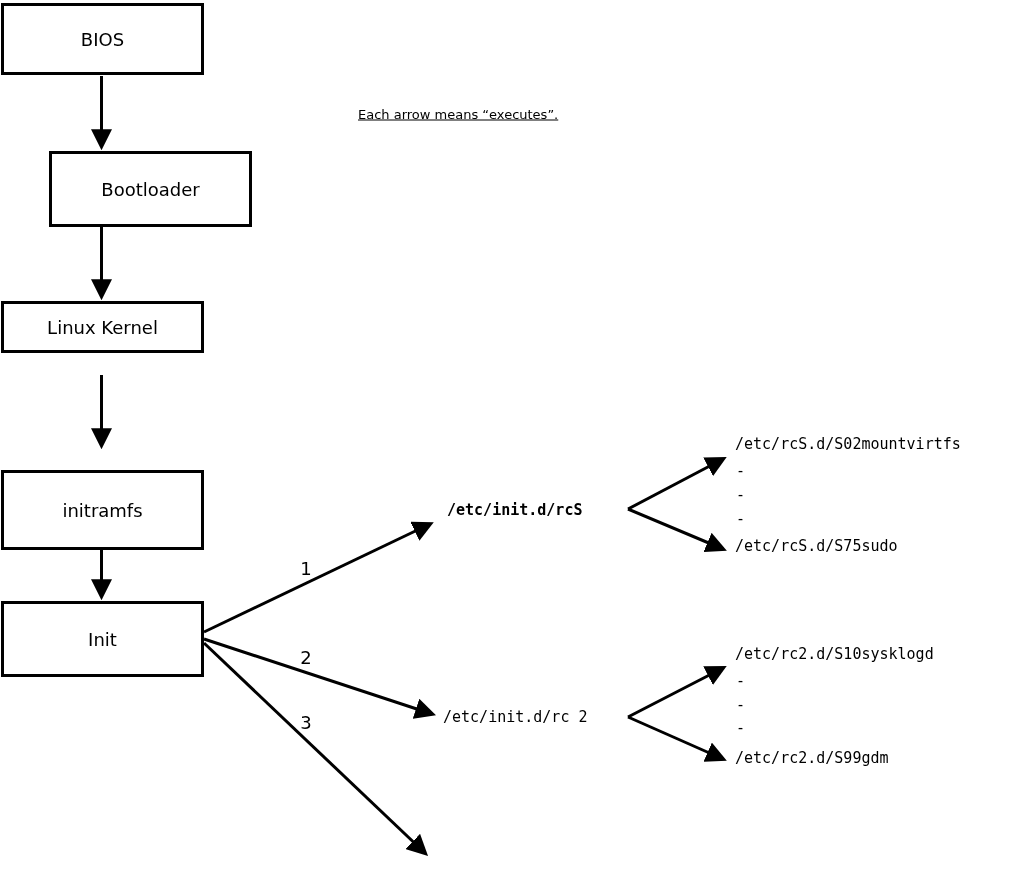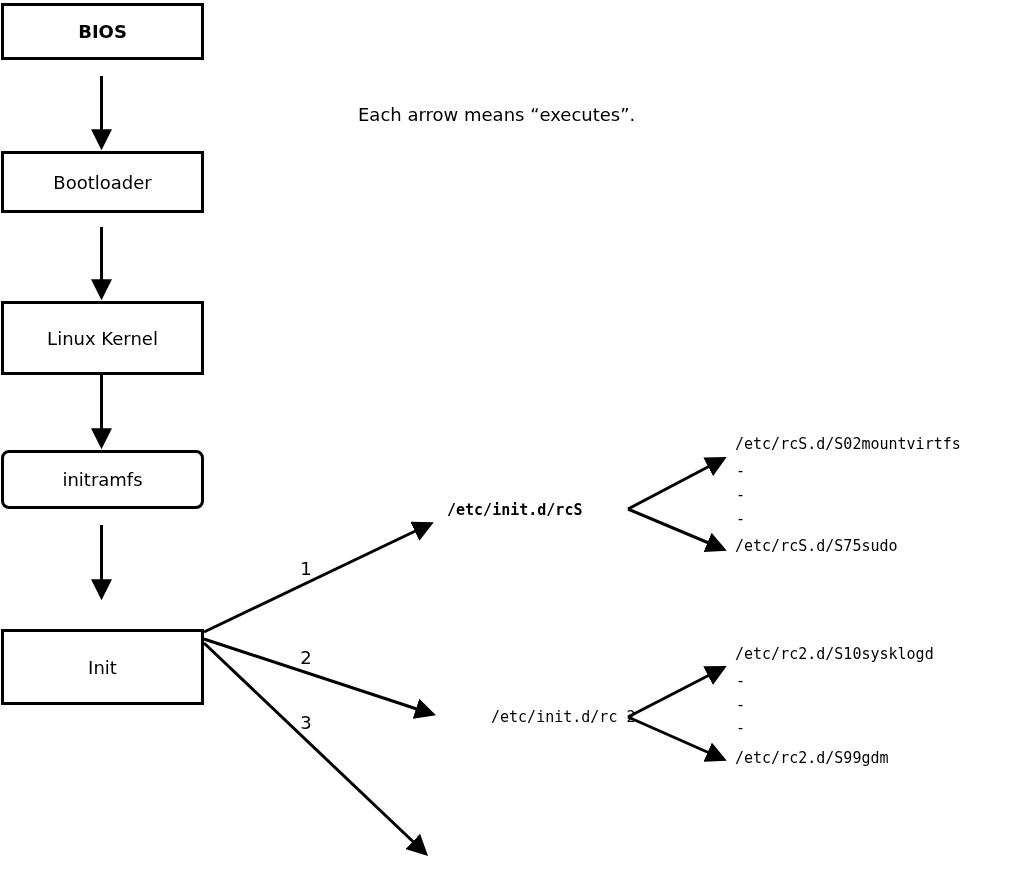--- a/index.html
+++ b/index.html
@@ -25,23 +25,24 @@
     box-sizing: border-box;
     border: 3px solid #000000;
     background: #ffffff;
     display: flex;
     align-items: center;
     justify-content: center;
     font-size: 18px;
   }
   .note {
     position: absolute;
-    font-size: 18px;
+    font-size: 13px;
     transform: translateY(-50%);
     white-space: pre;
+    text-decoration: underline;
   }
   .branch-num {
     position: absolute;
     font-size: 18px;
     transform: translate(-50%, -50%);
   }
   .mono {
     position: absolute;
     font-family: "DejaVu Sans Mono", "Liberation Mono", monospace;
     font-size: 15px;
@@ -70,44 +71,44 @@
     <line x1="204" y1="639" x2="432" y2="714" marker-end="url(#ah)"></line>
     <line x1="204" y1="643" x2="425" y2="853" marker-end="url(#ah)"></line>
 
     <line x1="628" y1="509" x2="723" y2="459" marker-end="url(#ah)"></line>
     <line x1="628" y1="509" x2="723" y2="549" marker-end="url(#ah)"></line>
 
     <line x1="628" y1="717" x2="723" y2="668" marker-end="url(#ah)"></line>
     <line x1="628" y1="717" x2="723" y2="759" marker-end="url(#ah)"></line>
   </svg>
 
-  <div class="flow-box" style="top:3px;   height:57px;font-weight:bold;">
+  <div class="flow-box" style="top:3px;   height:72px;">
     <span>BIOS</span>
   </div>
-  <div class="flow-box" style="top:151px; height:62px;">
+  <div class="flow-box" style="top:151px; height:76px;margin-left:48px;">
     <span>Bootloader</span>
   </div>
-  <div class="flow-box" style="top:301px; height:74px;">
+  <div class="flow-box" style="top:301px; height:52px;">
     <span>Linux Kernel</span>
   </div>
-  <div class="flow-box" style="top:450px; height:59px;border-radius:8px;">
+  <div class="flow-box" style="top:470px; height:80px;">
     <span>initramfs</span>
   </div>
-  <div class="flow-box" style="top:601px; height:76px;margin-top:28px;">
+  <div class="flow-box" style="top:601px; height:76px;">
     <span>Init</span>
   </div>
 
   <div class="note" style="left:358px; top:114px;">Each arrow means “executes”.</div>
 
   <div class="branch-num" style="left:306px; top:568px;">1</div>
   <div class="branch-num" style="left:306px; top:657px;">2</div>
   <div class="branch-num" style="left:306px; top:722px;">3</div>
 
   <div class="mono" style="left:447px; top:510px;font-weight:bold;">/etc/init.d/rcS</div>
-  <div class="mono" style="left:443px; top:717px;margin-left:48px;">/etc/init.d/rc 2</div>
+  <div class="mono" style="left:443px; top:717px;">/etc/init.d/rc 2</div>
   <div class="mono" style="left:450px; top:896px;">getty</div>
 
   <div class="mono" style="left:735px; top:444px;">/etc/rcS.d/S02mountvirtfs</div>
   <div class="mono" style="left:736px; top:471px;">-</div>
   <div class="mono" style="left:736px; top:495px;">-</div>
   <div class="mono" style="left:736px; top:519px;">-</div>
   <div class="mono" style="left:735px; top:546px;text-align:right;">/etc/rcS.d/S75sudo</div>
 
   <div class="mono" style="left:735px; top:654px;">/etc/rc2.d/S10sysklogd</div>
   <div class="mono" style="left:736px; top:681px;">-</div>

